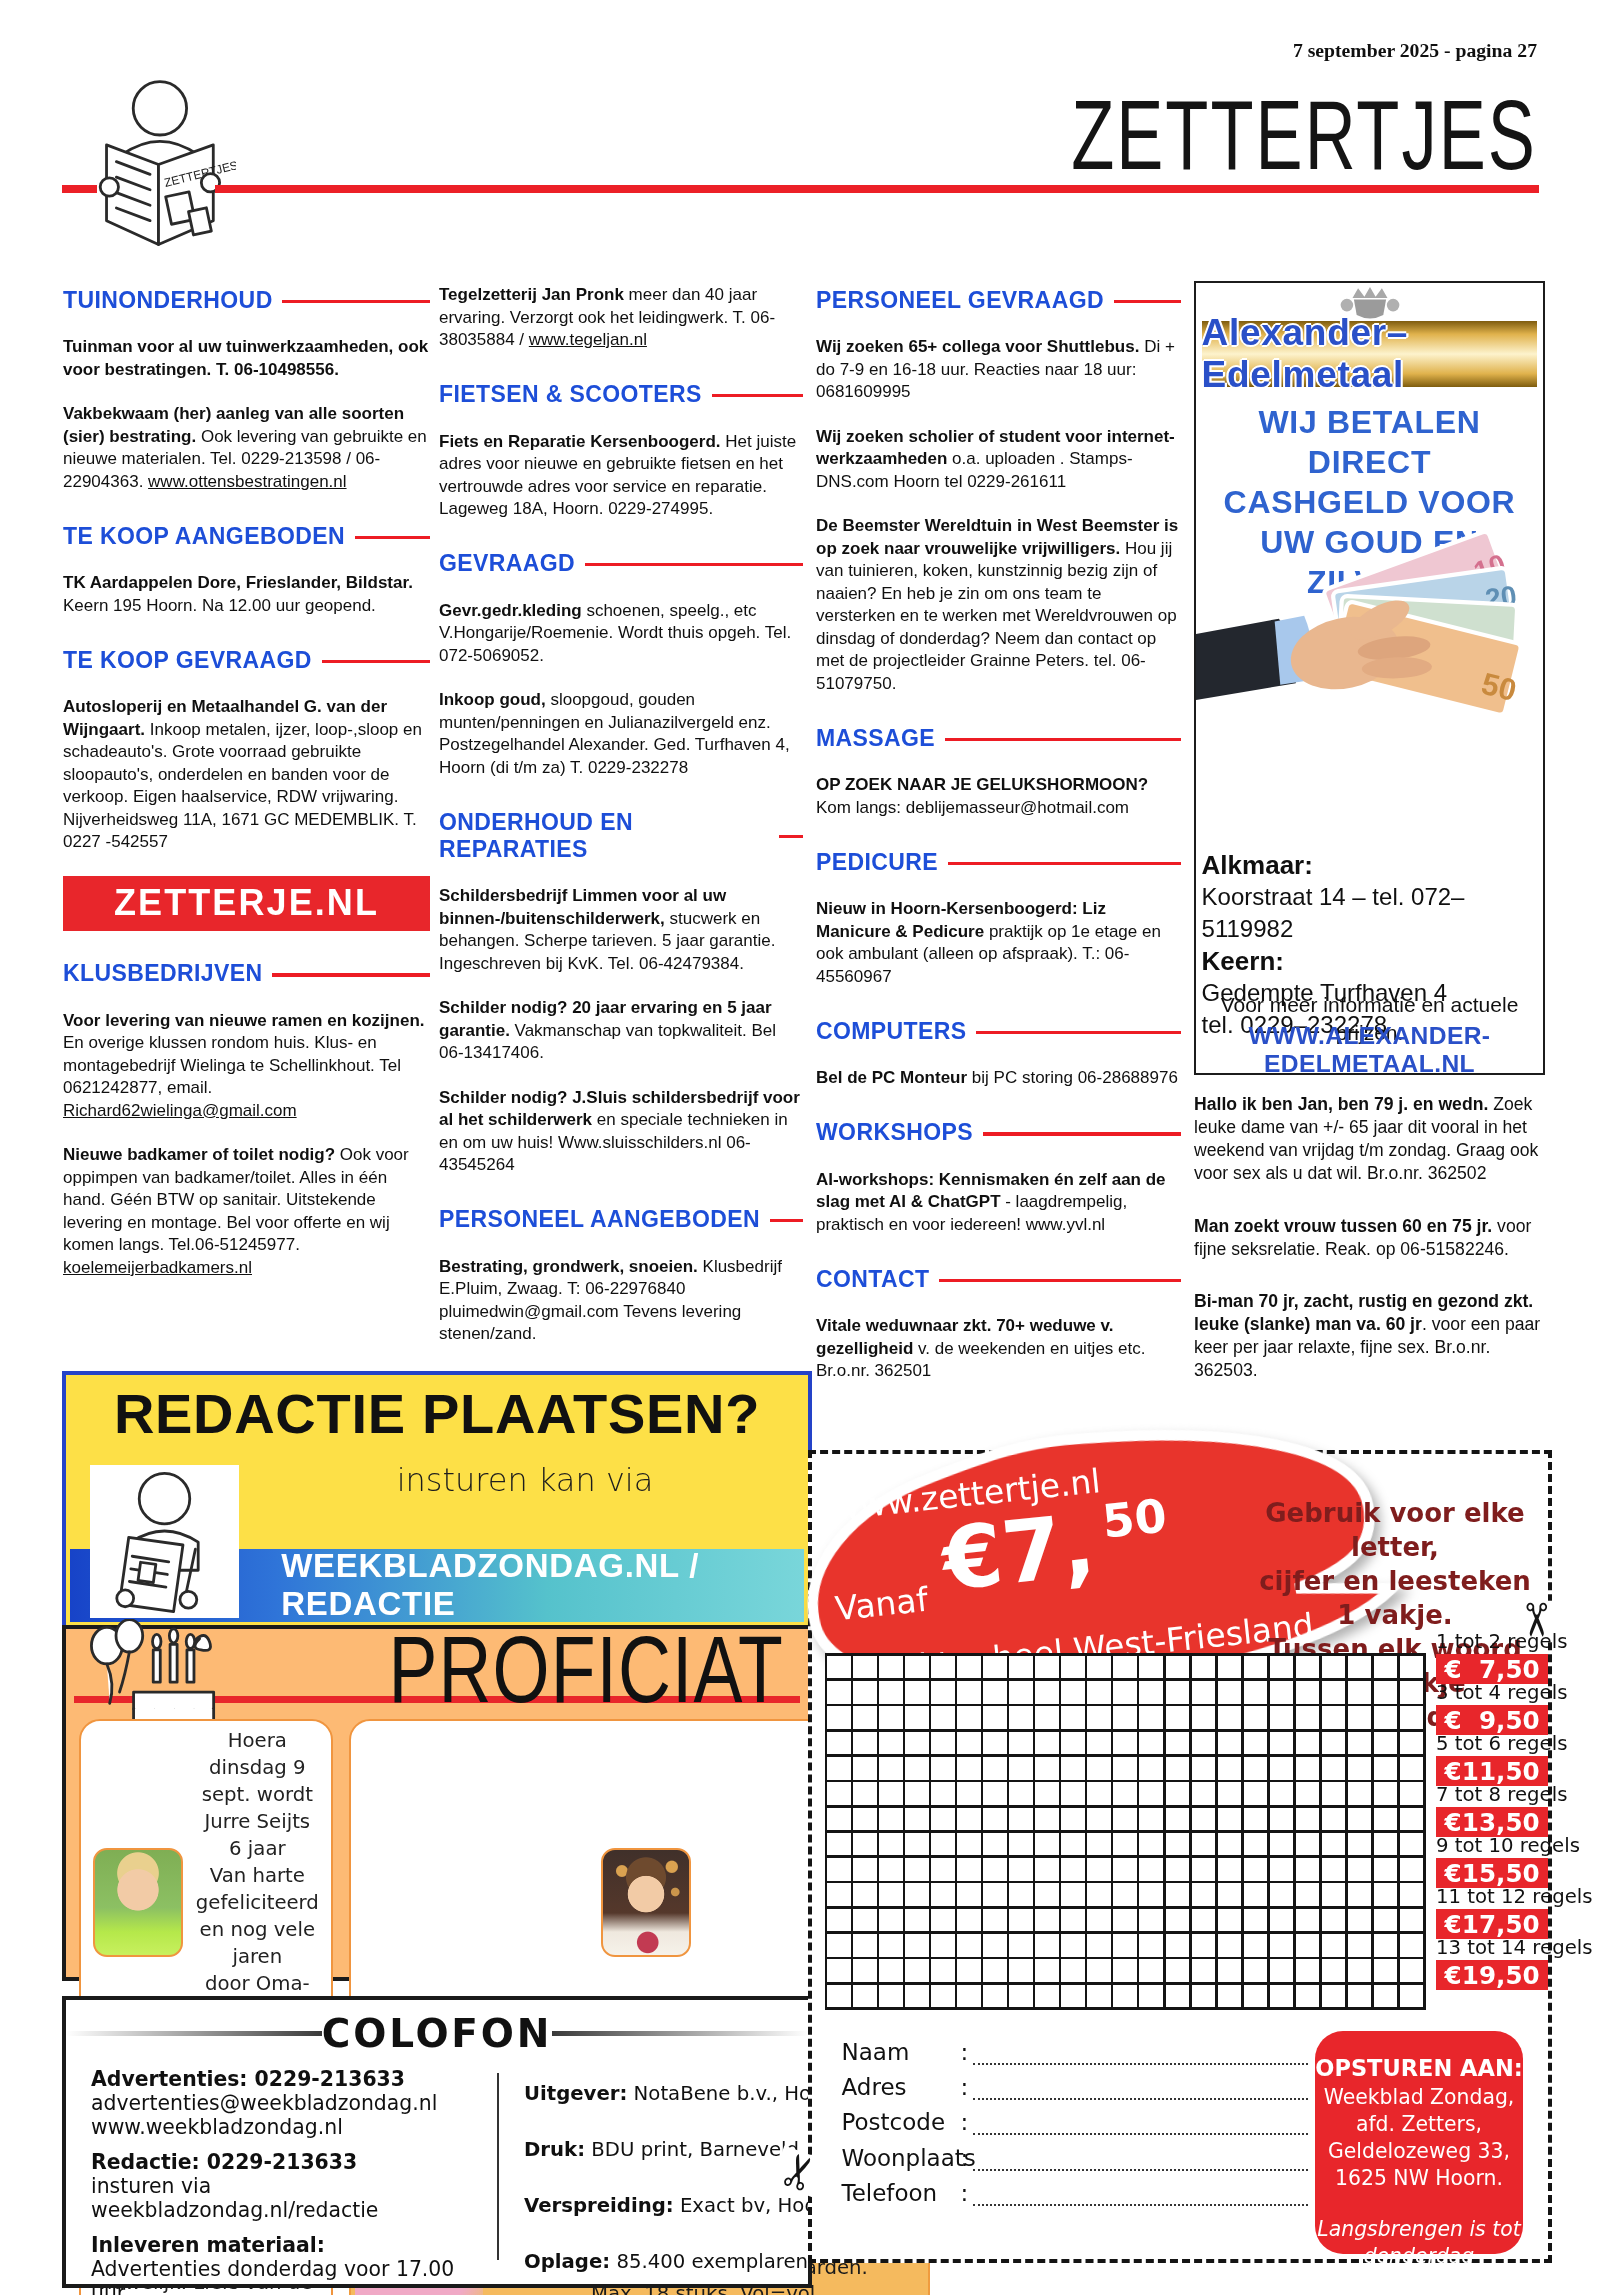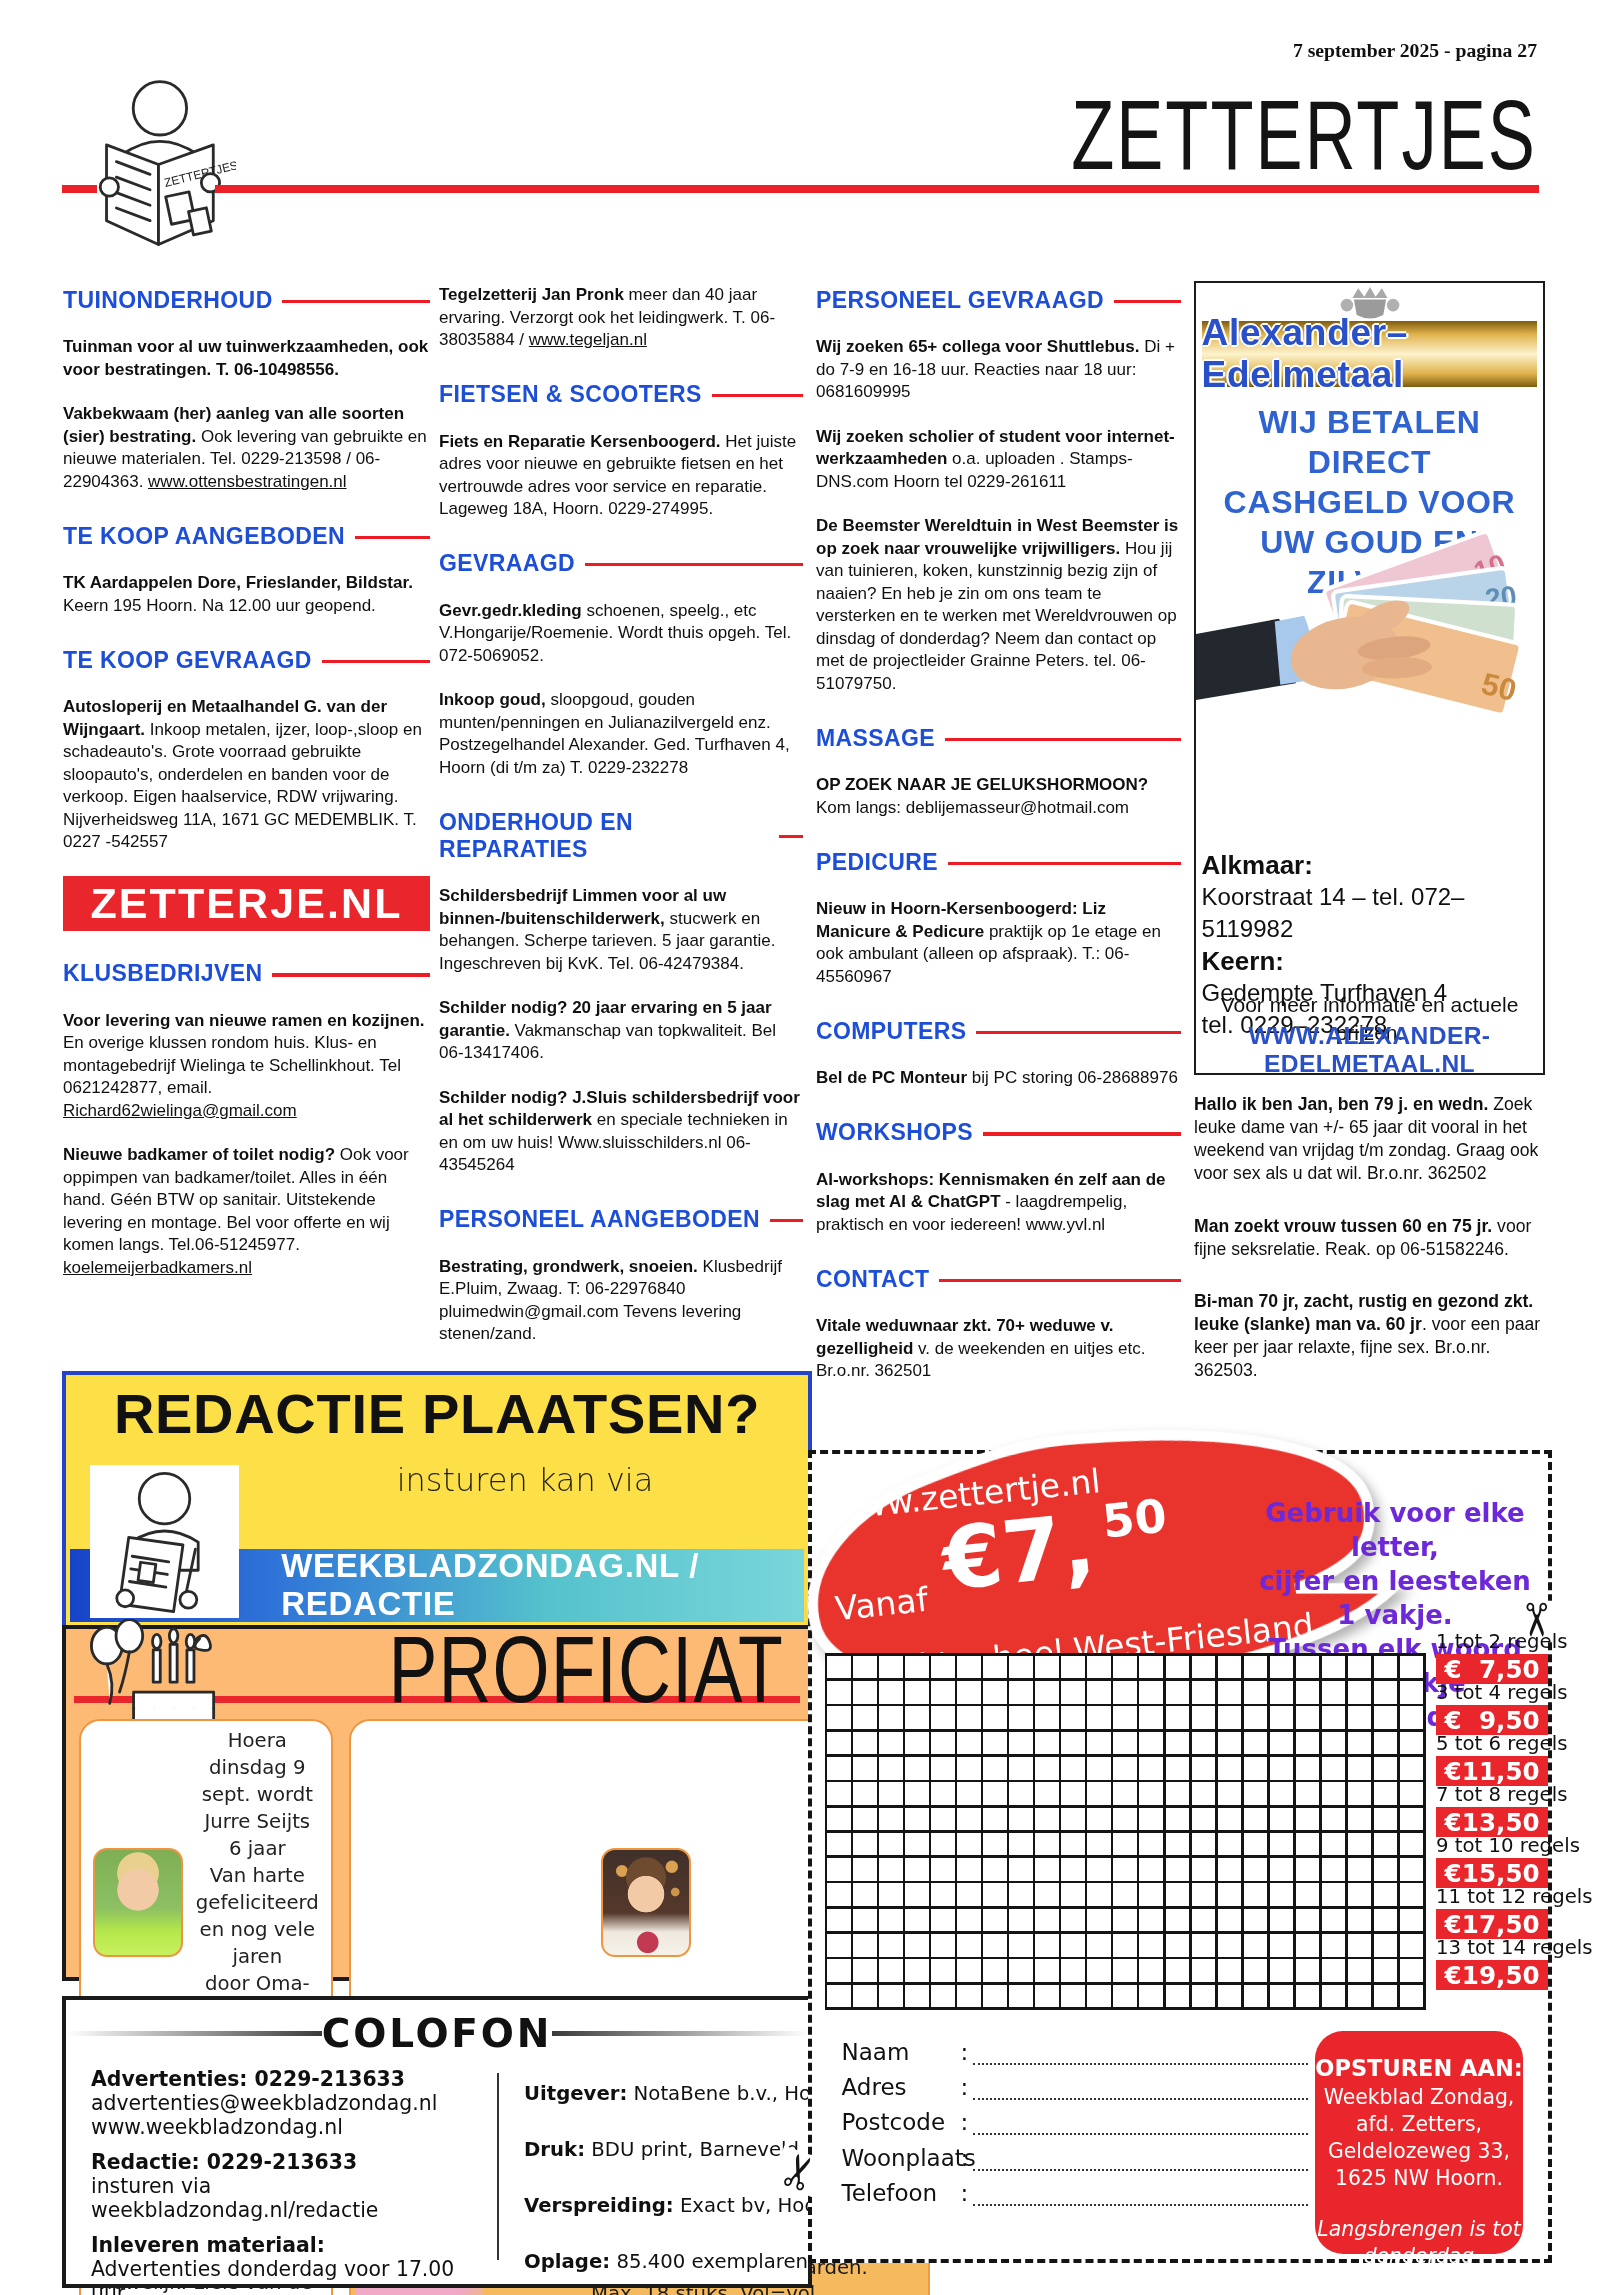--- a/index.html
+++ b/index.html
@@ -16,21 +16,21 @@
   .col1c{left:439px;width:364px}
   .col2c{left:816px;width:365px}
   .col3c{left:1194px;top:1093px;width:347px}
   .sec-h{display:flex;align-items:center;gap:9.8px;color:#1d4ed8;font-weight:bold;font-size:23px;letter-spacing:0.4px;margin:29.5px 0 22.5px}
   .col .sec-h:first-child{margin-top:2.8px}
   .sec-rule{flex:1;height:3.5px;background:#ed1c24;min-width:24px;margin-top:2.1px}
   .ad{margin:0 0 22px;font-size:17px;line-height:22.5px}
   .col3c .ad{font-size:17.6px;line-height:23px;margin-bottom:29.5px}
   .seg-b{font-weight:bold}
   .seg-u{text-decoration:underline}
-  .zbanner{height:55px;background:#e8262b;color:#fff;font-weight:bold;font-size:43px;display:flex;align-items:center;justify-content:center;letter-spacing:2.1px;margin:7px 0 28px}
+  .zbanner{height:55px;background:#e8262b;color:#fff;font-weight:bold;font-size:36px;display:flex;align-items:center;justify-content:center;letter-spacing:2.1px;margin:7px 0 28px}
   
   .alex{position:absolute;left:1194px;top:281px;width:347px;height:790px;border:2.1px solid #1c1c1c;background:#fff}
   .alex .crest{position:absolute;top:1.4px;left:50%;transform:translateX(-50%)}
   .goldband{position:absolute;top:38px;left:5.6px;right:5.6px;height:66px;display:flex;align-items:center;justify-content:center;background:linear-gradient(180deg,#7e5c0e 0%,#e0b24c 20%,#fdf3cd 50%,#e0b24c 80%,#7e5c0e 100%)}
   .brand{font-size:37px;font-weight:bold;color:#2a50c8;letter-spacing:0.7px;text-shadow:-2.1px 0 #fff,2.1px 0 #fff,0 -2.1px #fff,0 2.1px #fff,-1.4px -1.4px #fff,1.4px 1.4px #fff}
   .alex-headline{position:absolute;top:119px;left:7px;right:7px;text-align:center;color:#2f63cf;font-weight:bold;font-size:32px;line-height:40px;letter-spacing:0.7px}
   .moneysvg{position:absolute;top:247px;left:0;width:100%;height:211px}
   .alex-body{position:absolute;top:466px;left:5.6px;right:5.6px;text-align:center;font-size:23px;line-height:31px;letter-spacing:0.4px}
   .alex-contact{position:absolute;top:566px;left:5.6px;right:5.6px;text-align:left;font-size:24px;line-height:32px}
   .alex-contact .city{font-weight:bold;font-size:26px}
@@ -88,21 +88,21 @@
   
   .coupon{position:absolute;left:808px;top:1450px;width:736px;height:805px;border:4.9px dashed #141414;background:#fff}
   .bubble{position:absolute;left:-12.6px;top:-18px;width:618px;height:278px;transform:rotate(-6deg);transform-origin:40% 40%}
   .bubble svg{position:absolute;inset:0;filter:drop-shadow(5.6px 7px 5.6px rgba(0,0,0,.30))}
   .bubble .bt{position:absolute;color:#fff;font-family:"DejaVu Sans",sans-serif}
   .b-site{left:39px;top:31px;font-size:33px}
   .b-vanaf{left:31px;top:131px;font-size:33px}
   .b-price{left:143px;top:70px;font-size:86px;font-weight:bold;line-height:1}
   .b-cents{left:306px;top:65px;font-size:46px;font-weight:bold}
   .b-reach{left:25px;top:197px;font-size:33px}
-  .instructions{position:absolute;left:441px;top:42px;width:284px;text-align:center;font-weight:bold;font-size:26px;line-height:34px;color:#6d28d9;font-family:"DejaVu Sans",sans-serif}
+  .instructions{position:absolute;left:441px;top:42px;width:284px;text-align:center;font-weight:bold;font-size:26px;line-height:34px;color:#7f1d1d;font-family:"DejaVu Sans",sans-serif}
   .scis{position:absolute;font-size:46px;color:#141414;background:#fff;line-height:1}
   .scis-r{left:705px;top:143px;transform:rotate(90deg)}
   .scis-l{left:-32px;top:695px;transform:rotate(-70deg)}
   .cgrid{position:absolute;left:12.6px;top:199px;width:601px;height:357px;background:#141414;display:grid;gap:2.8px;padding:2.8px;box-sizing:border-box}
   .cgrid .cell{background:#fff}
   .prices{position:absolute;left:624px;top:176px;width:112px}
   .pgroup{height:51px}
   .plabel{font-size:19.7px;color:#111;white-space:nowrap;font-family:"DejaVu Sans",sans-serif}
   .pbox{margin-top:1.4px;height:30px;background:#e8262b;color:#fff;display:flex;align-items:center;justify-content:space-between;padding:0 8.4px;font-size:24.6px;font-weight:bold;font-family:"DejaVu Sans",sans-serif}
   .cform{position:absolute;left:29.5px;top:587px;width:466px;font-family:"DejaVu Sans",sans-serif}

